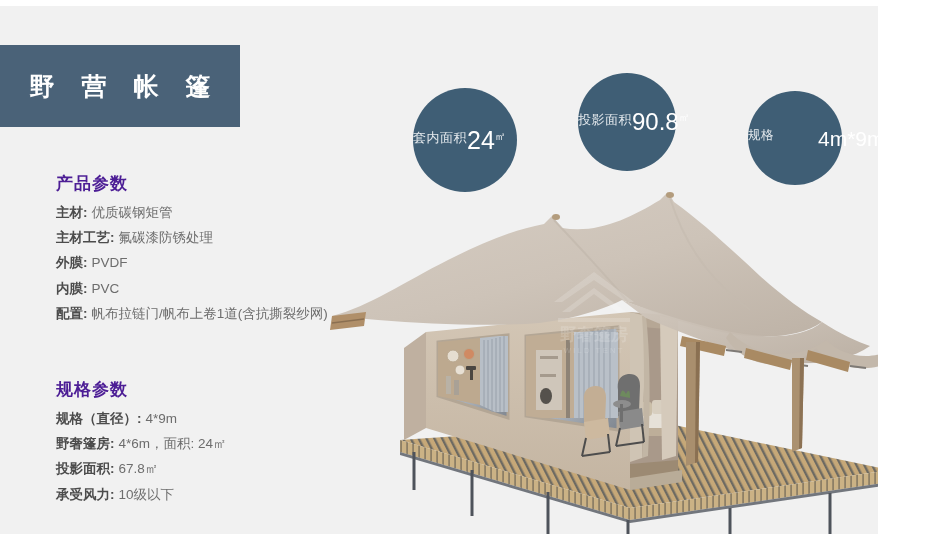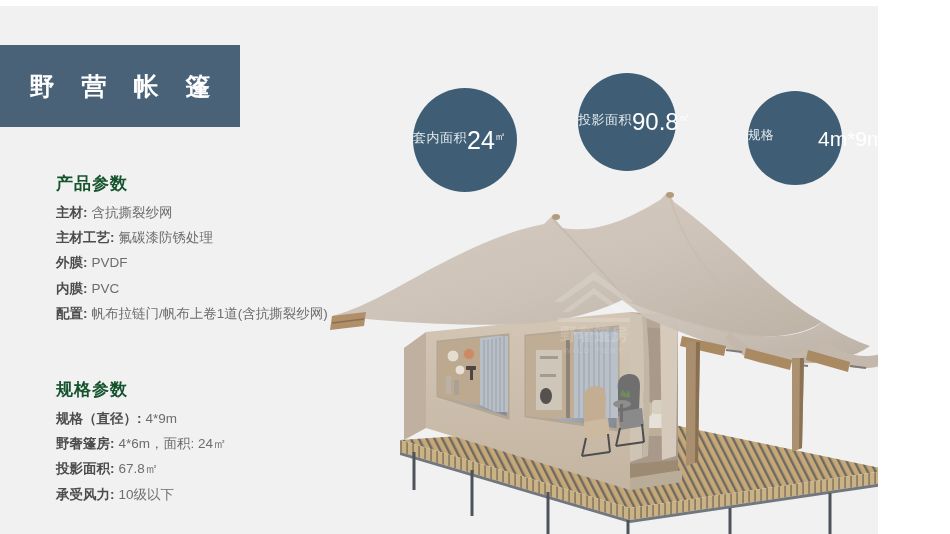--- a/index.html
+++ b/index.html
@@ -35,21 +35,21 @@
     text-indent:10px;
     white-space:nowrap;
   }
 
   
   .spec-block{position:absolute;left:56px;}
   .block-product{top:172px;}
   .block-size{top:378px;}
 
   .block-heading{
-    color:#14532d;
+    color:#4c1d95;
     font-size:17px;
     font-weight:bold;
     letter-spacing:1px;
     margin:0 0 10px 0;
     white-space:nowrap;
   }
   .spec-row{
     display:flex;
     align-items:baseline;
     margin-bottom:9px;
@@ -119,21 +119,21 @@
 
   <div class="title-banner">
     <span class="title-text">野 营 帐 篷</span>
   </div>
 
   <div class="spec-block block-product">
     <div class="block-heading">产品参数</div>
 
     <div class="spec-row">
       <span class="spec-label">主材:</span>
-      <span class="spec-value">含抗撕裂纱网</span>
+      <span class="spec-value">优质碳钢矩管</span>
     </div>
     <div class="spec-row">
       <span class="spec-label">主材工艺:</span>
       <span class="spec-value">氟碳漆防锈处理</span>
     </div>
     <div class="spec-row">
       <span class="spec-label">外膜:</span>
       <span class="spec-value">PVDF</span>
     </div>
     <div class="spec-row">

